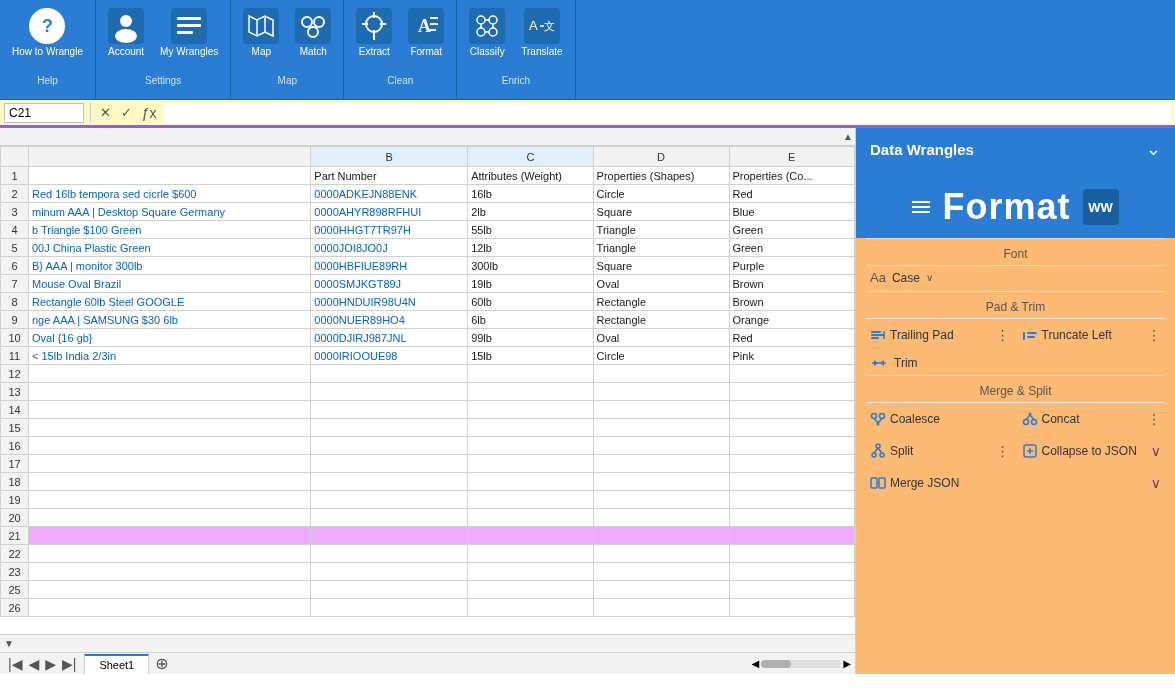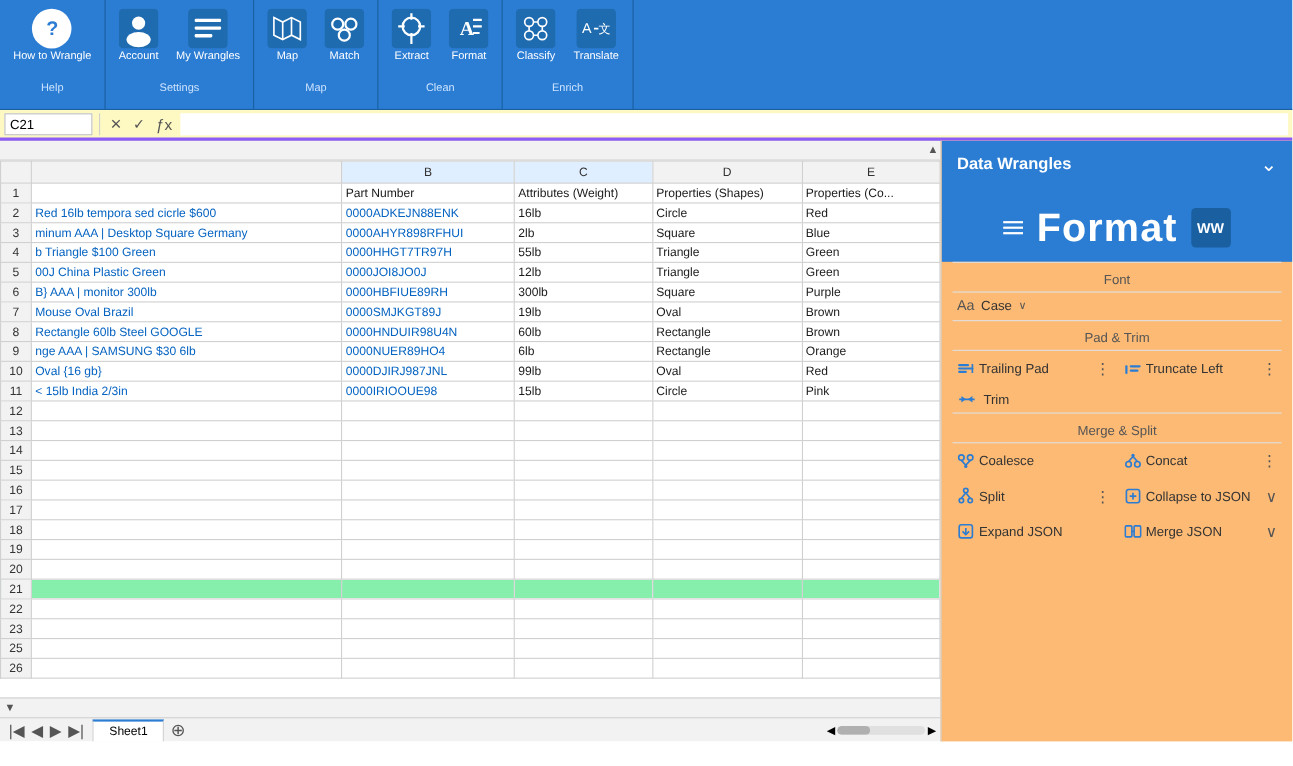--- a/index.html
+++ b/index.html
@@ -402,21 +402,21 @@
               <td class="col-e"></td>
             </tr>
             <tr>
               <td class="row-num">20</td>
               <td class="col-a"></td>
               <td class="col-b"></td>
               <td class="col-c"></td>
               <td class="col-d"></td>
               <td class="col-e"></td>
             </tr>
-            <tr style="background: #86efac; padding-left: 40px;">
+            <tr style="background: #f0abfc; padding-left: 40px;">
               <td class="row-num">21</td>
               <td class="col-a"></td>
               <td class="col-b"></td>
               <td class="col-c"></td>
               <td class="col-d"></td>
               <td class="col-e"></td>
             </tr>
             <tr>
               <td class="row-num">22</td>
               <td class="col-a"></td>
@@ -590,28 +590,20 @@
           <line x1="8" y1="5" x2="8" y2="11" stroke="#2b7cd3" stroke-width="1.5"></line>
         </svg>
         <span class="item-text">Collapse to JSON</span>
         <span class="item-more">∨</span>
       </div>
     </div>
 
     <div class="panel-two-col">
       <div class="panel-col-item">
         <svg width="16" height="16" viewBox="0 0 16 16">
-          <rect x="2" y="2" width="12" height="12" rx="2" fill="none" stroke="#2b7cd3" stroke-width="1.5"></rect>
-          <line x1="8" y1="5" x2="8" y2="11" stroke="#2b7cd3" stroke-width="1.5"></line>
-          <polyline points="5,8 8,11 11,8" fill="none" stroke="#2b7cd3" stroke-width="1.5"></polyline>
-        </svg>
-        <span class="item-text">Expand JSON</span>
-      </div>
-      <div class="panel-col-item">
-        <svg width="16" height="16" viewBox="0 0 16 16">
           <rect x="1" y="3" width="6" height="10" rx="1" fill="none" stroke="#2b7cd3" stroke-width="1.5"></rect>
           <rect x="9" y="3" width="6" height="10" rx="1" fill="none" stroke="#2b7cd3" stroke-width="1.5"></rect>
           <line x1="7" y1="8" x2="9" y2="8" stroke="#2b7cd3" stroke-width="1.5"></line>
         </svg>
         <span class="item-text">Merge JSON</span>
         <span class="item-more">∨</span>
       </div>
     </div>
   </div>
 </div>

